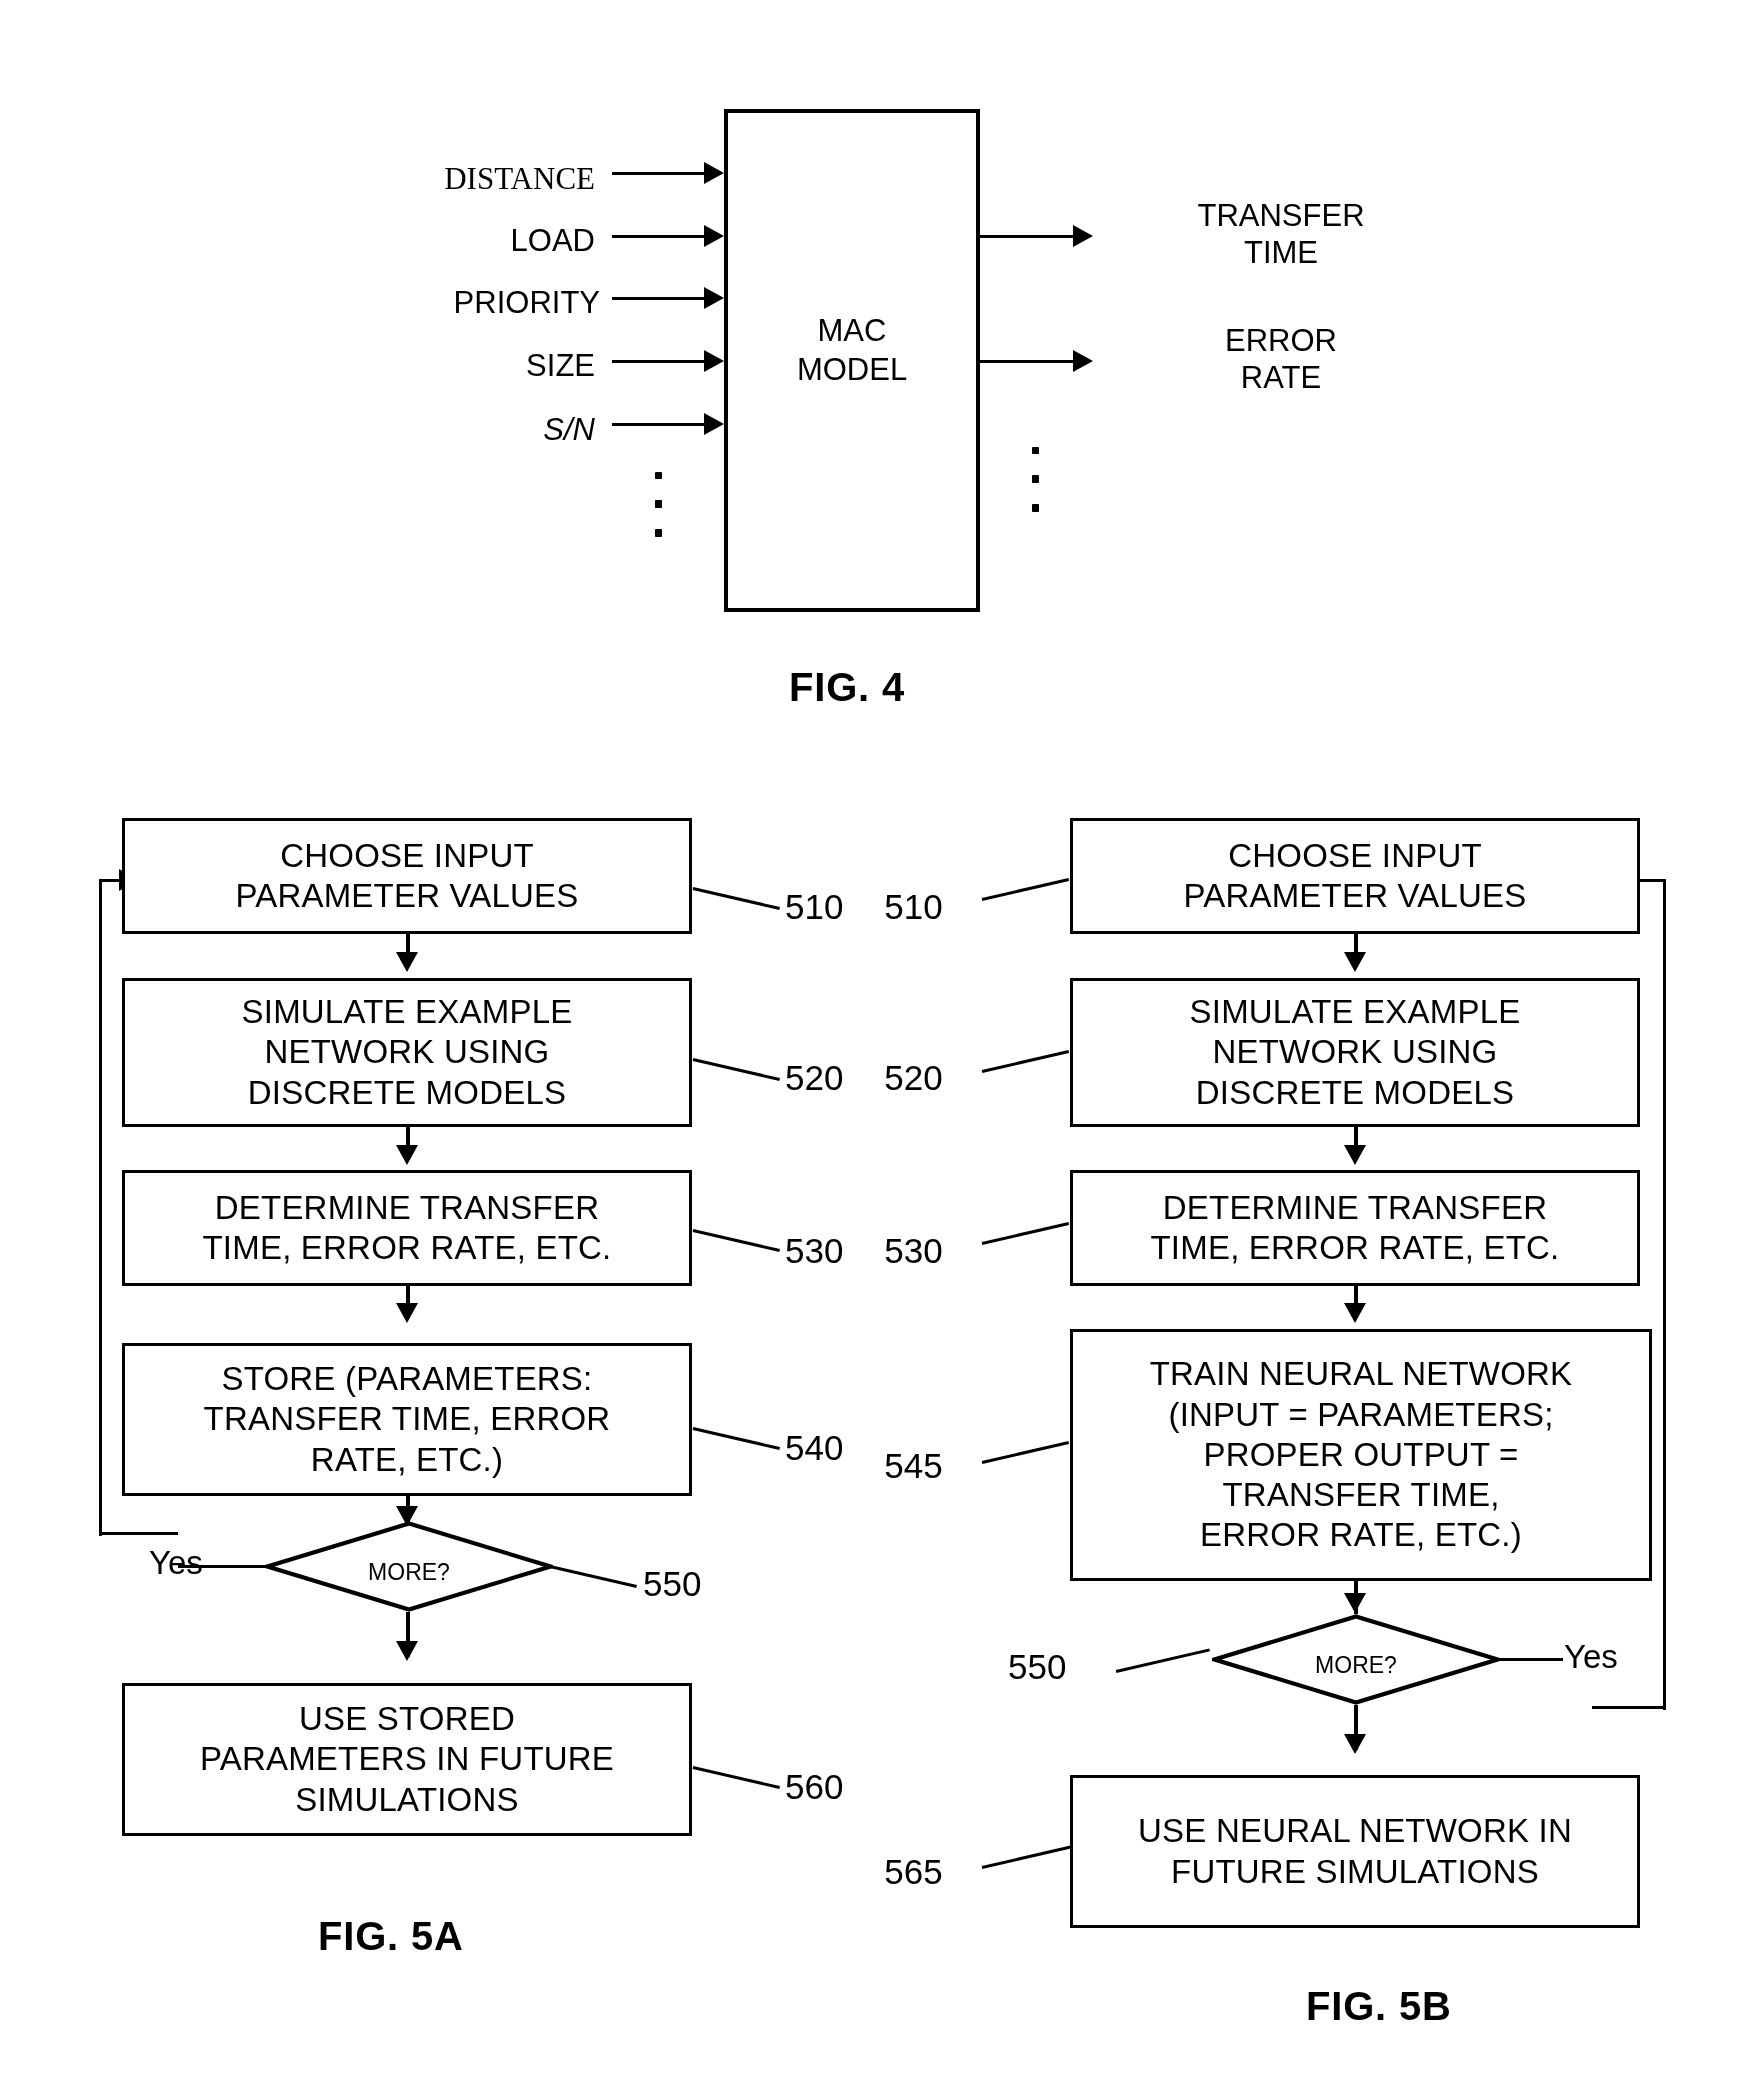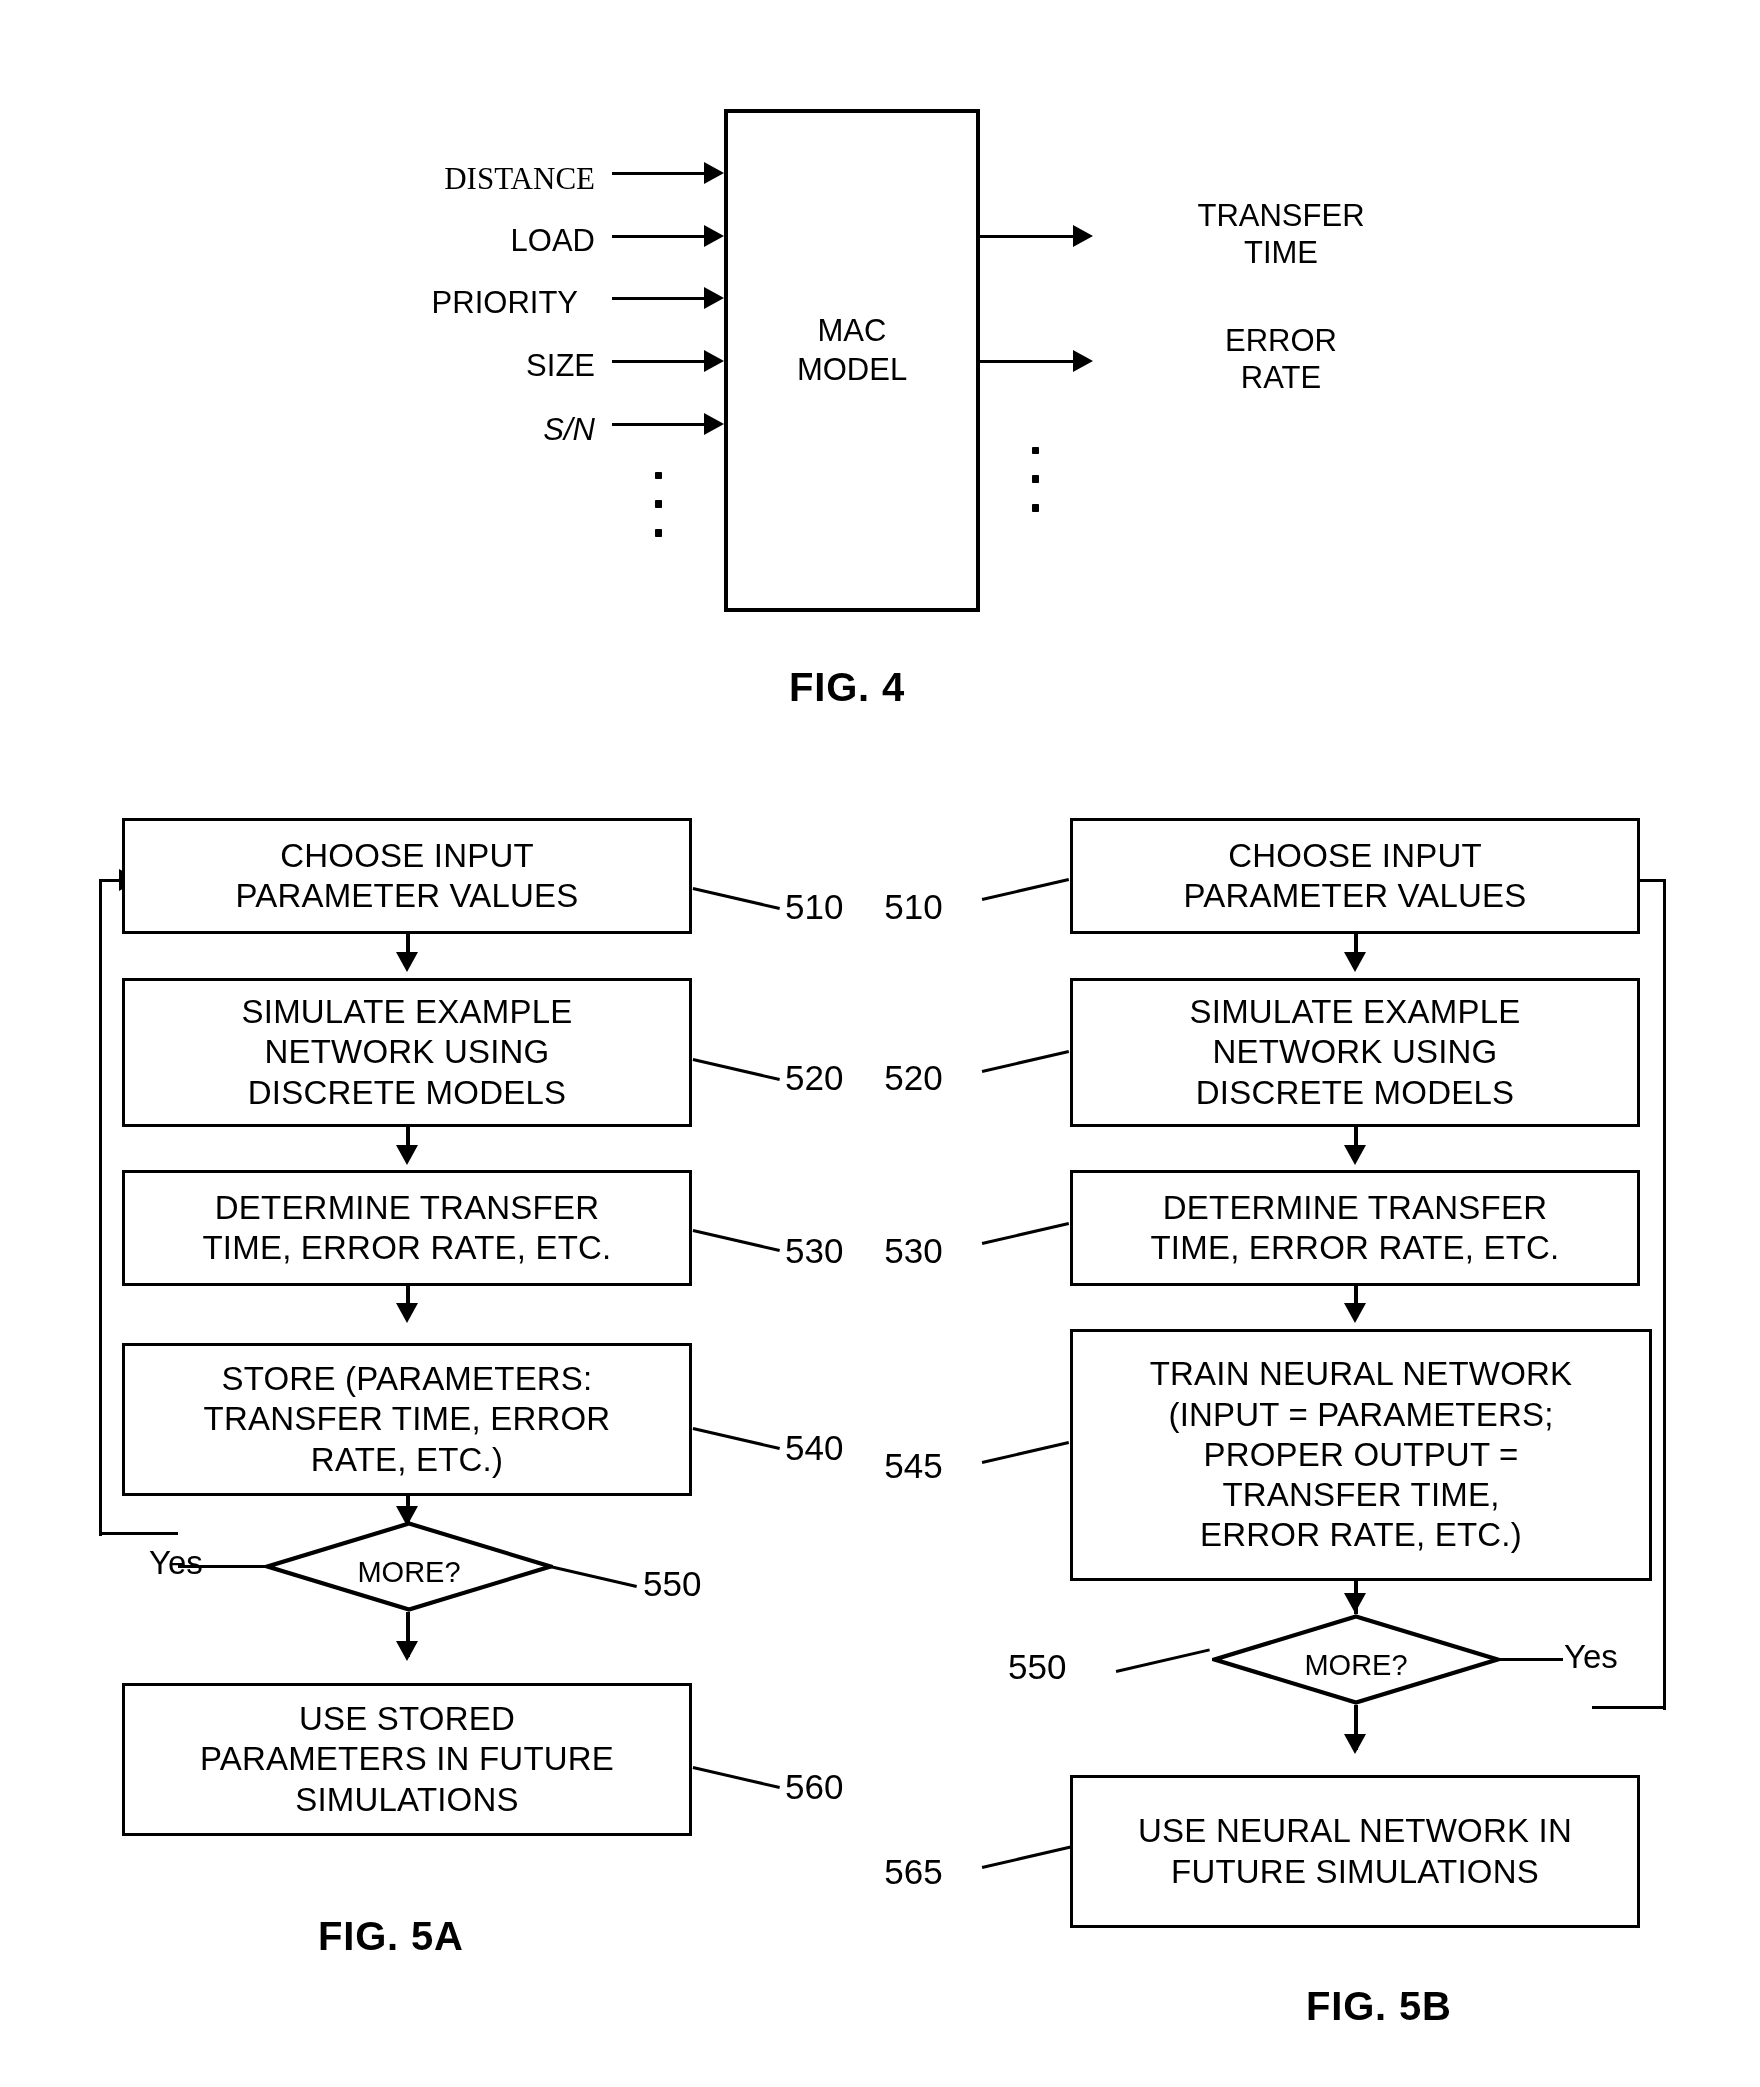--- a/index.html
+++ b/index.html
@@ -101,21 +101,21 @@
   
   .diamond {
     position: absolute;
     display: flex; align-items: center; justify-content: center;
   }
   .diamond .dshape {
     position: absolute; inset: 0;
   }
   .diamond .dtext {
     position: relative;
-    font-size: 29px;
+    font-size: 23px;
     z-index: 2;
     white-space: nowrap;
     margin-top: 11px;
   }
 
   .sidelabel {
     position: absolute;
     font-size: 33px;
     white-space: nowrap;
   }
@@ -126,21 +126,21 @@
 <div id="page">
 
   <div class="abs" style="left:0;top:0;width:1761px;height:744px;">
 
     <div class="bigbox" style="left:724px; top:109px; width:256px; height:503px;"></div>
     <div class="ctrtext" style="left:724px; top:312px; width:256px;">MAC
 MODEL</div>
 
     <div class="lbl" style="left:347px; top:160px; width:248px; text-align:right;font-family:Liberation Serif, serif;">DISTANCE</div>
     <div class="lbl" style="left:347px; top:222px; width:248px; text-align:right;">LOAD</div>
-    <div class="lbl" style="left:330px; top:284px; width:248px; text-align:right;">PRIORITY</div>
+    <div class="lbl" style="left:352px; top:284px; width:248px; text-align:right;">PRIORITY</div>
     <div class="lbl" style="left:347px; top:347px; width:248px; text-align:right;">SIZE</div>
     <div class="lbl" style="left:347px; top:411px; width:248px; text-align:right;font-style:italic;">S/N</div>
 
     <div class="hline" style="left:612px; top:172px; width:93px;"></div>
     <div class="arr-right" style="left:704px; top:162px;"></div>
 
     <div class="hline" style="left:612px; top:235px; width:93px;"></div>
     <div class="arr-right" style="left:704px; top:225px;"></div>
 
     <div class="hline" style="left:612px; top:297px; width:93px;"></div>

